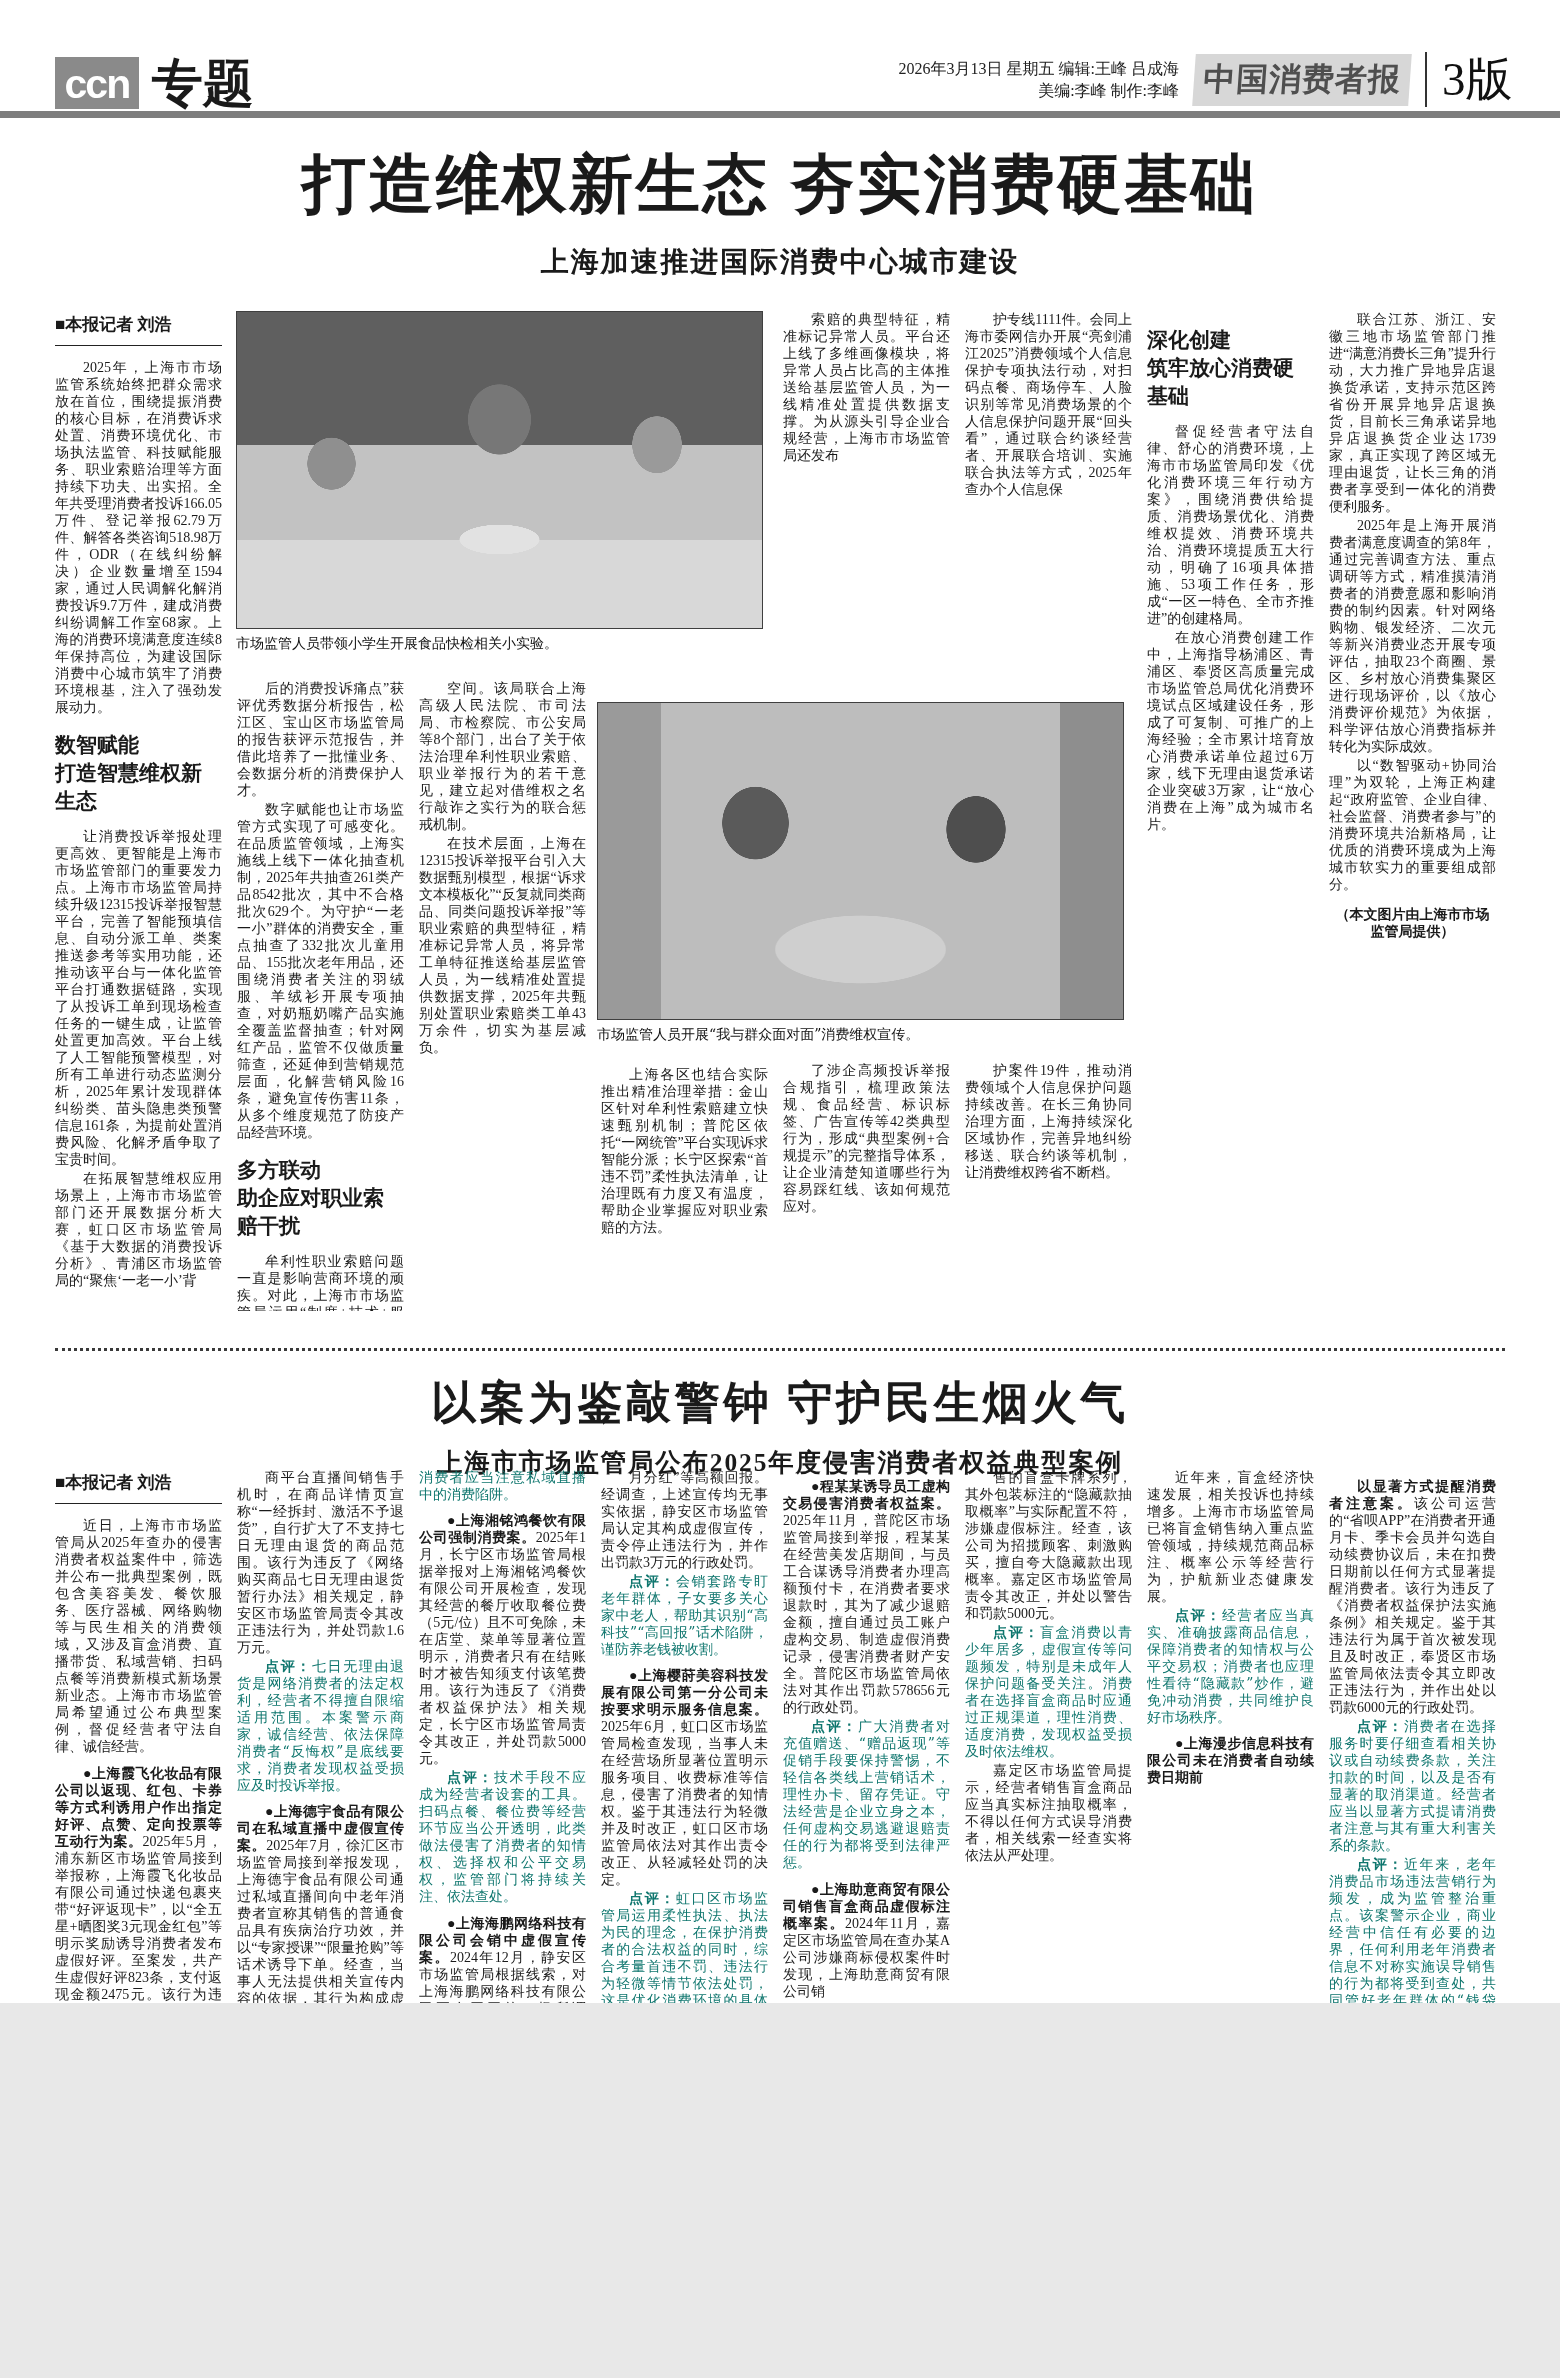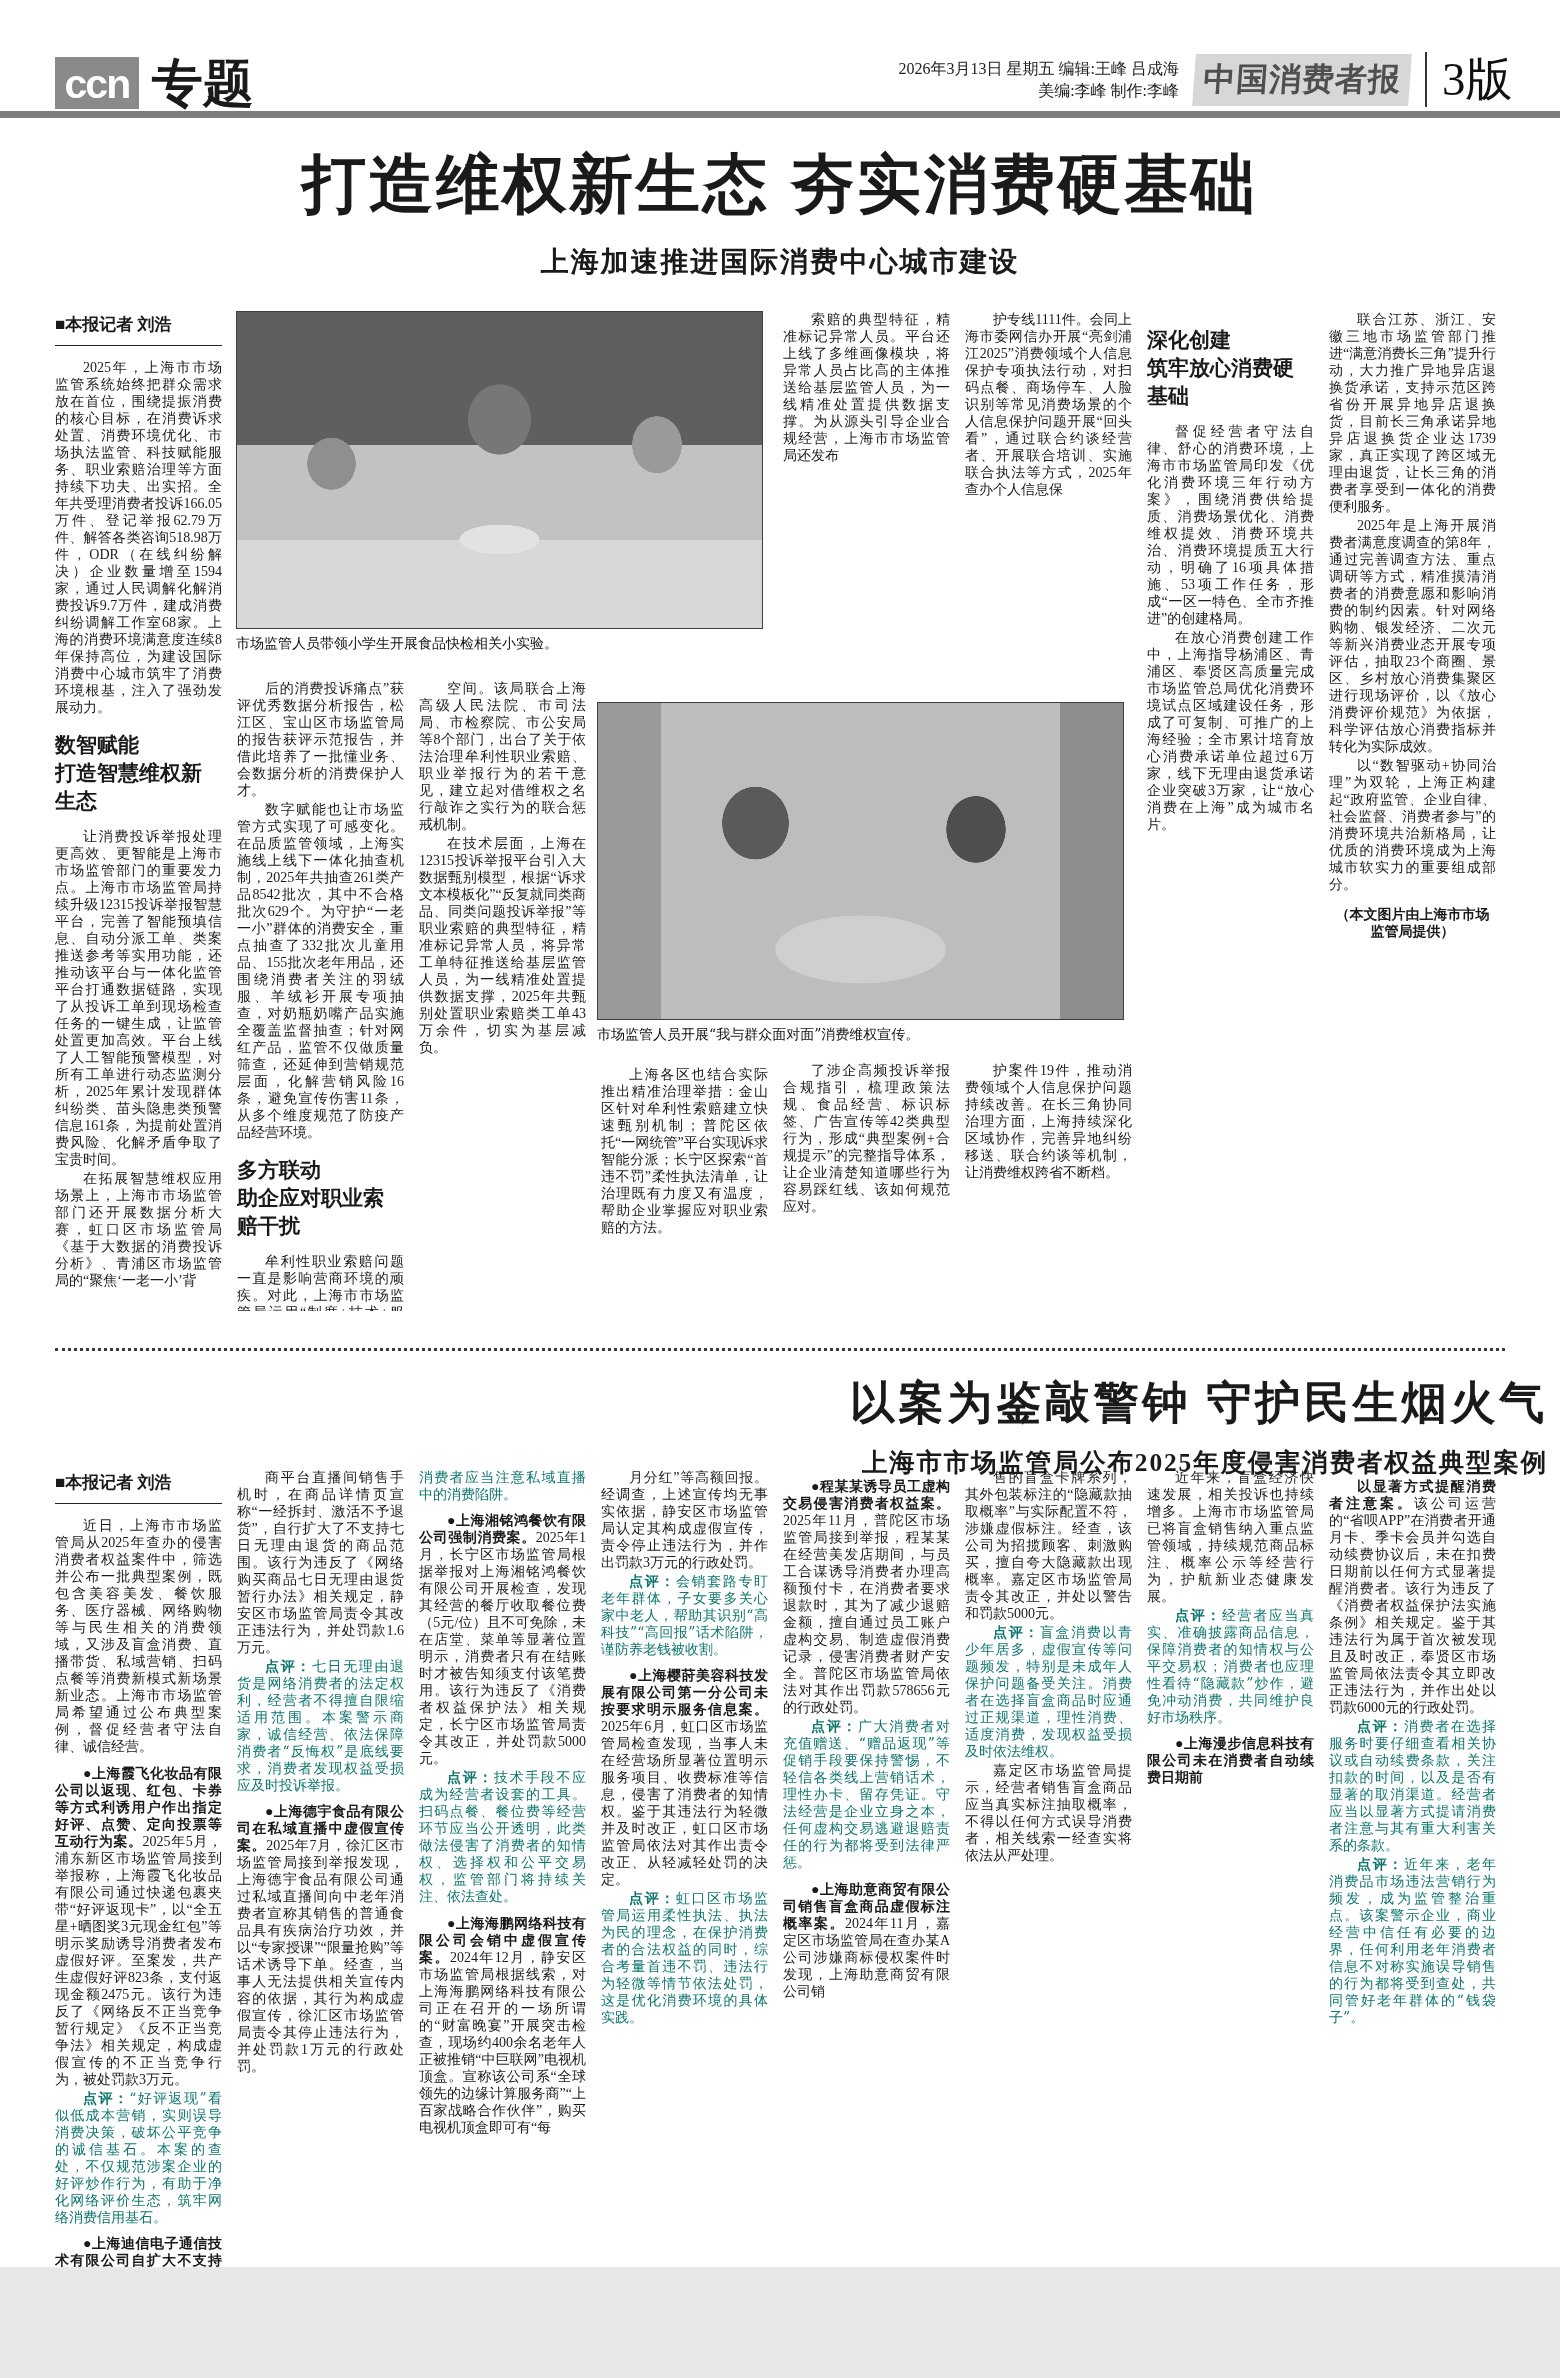--- a/index.html
+++ b/index.html
@@ -1,16 +1,16 @@
 <!DOCTYPE html>
 <html style="font-size:15px"><head>
 <meta charset="utf-8">
 <style>
   html,body{margin:0;padding:0;background:#e8e8e8;}
-  .sheet{position:relative;width:1560px;height:2267px;margin:0 auto;background:#ffffff;
+  .sheet{position:relative;width:1560px;height:2003px;margin:0 auto;background:#ffffff;
          font-family:"Liberation Serif","DejaVu Serif",serif;color:#1a1a1a;overflow:hidden;}
   
   .hdr{position:absolute;left:38px;right:38px;top:36px;height:73px;}
   .hdr-left{position:absolute;left:17px;bottom:0;display:flex;align-items:flex-end;gap:13px;}
   .ccn-box{background:#8a8a8a;color:#ffffff;font-family:"Liberation Sans",sans-serif;
            font-weight:800;font-size:41px;line-height:1;padding:7.5px 9.4px 3.8px;letter-spacing:-1.9px;}
   .section-name{font-family:"Liberation Sans",sans-serif;font-weight:900;font-size:51px;line-height:1;}
   .hdr-right{position:absolute;right:9.4px;bottom:1.9px;display:flex;align-items:center;gap:15px;}
   .dateblock{text-align:right;font-size:16px;line-height:21.7px;color:#222;}
   .masthead{background:#d7d7d7;color:#4f4f4f;font-weight:900;font-size:32px;
@@ -55,21 +55,21 @@
   #photo2 .img{background:
      radial-gradient(55px 60px at 30% 38%, #5a5a5a 60%, rgba(0,0,0,0) 61%),
      radial-gradient(49px 55px at 72% 40%, #4e4e4e 60%, rgba(0,0,0,0) 61%),
      radial-gradient(141px 56px at 50% 78%, #cfcfcf 60%, rgba(0,0,0,0) 61%),
      linear-gradient(90deg,#9a9a9a 0 12%,#bdbdbd 12% 88%,#8e8e8e 88% 100%),
      linear-gradient(180deg,#a8a8a8 0 55%,#c6c6c6 55% 100%);}
   .caption{font-size:14px;line-height:16px;margin:5.6px 0 0;color:#111;
            font-family:"DejaVu Serif",serif;}
   
   .dotted{position:absolute;left:55px;right:55px;top:1348px;border-top:3.8px dotted #3a3a3a;}
-  .a2-head{position:absolute;left:0;right:12px;top:1373px;text-align:right;}
+  .a2-head{position:absolute;left:0;right:0;top:1373px;text-align:center;}
   .a2-title{font-weight:900;font-size:45px;letter-spacing:3.8px;margin:0;}
   .a2-sub{font-size:25.4px;font-weight:600;margin:13px 0 0;letter-spacing:1.9px;}
 </style>
 </head>
 <body>
 
 <div class="sheet">
 
   <div class="hdr">
     <div class="hdr-left">

